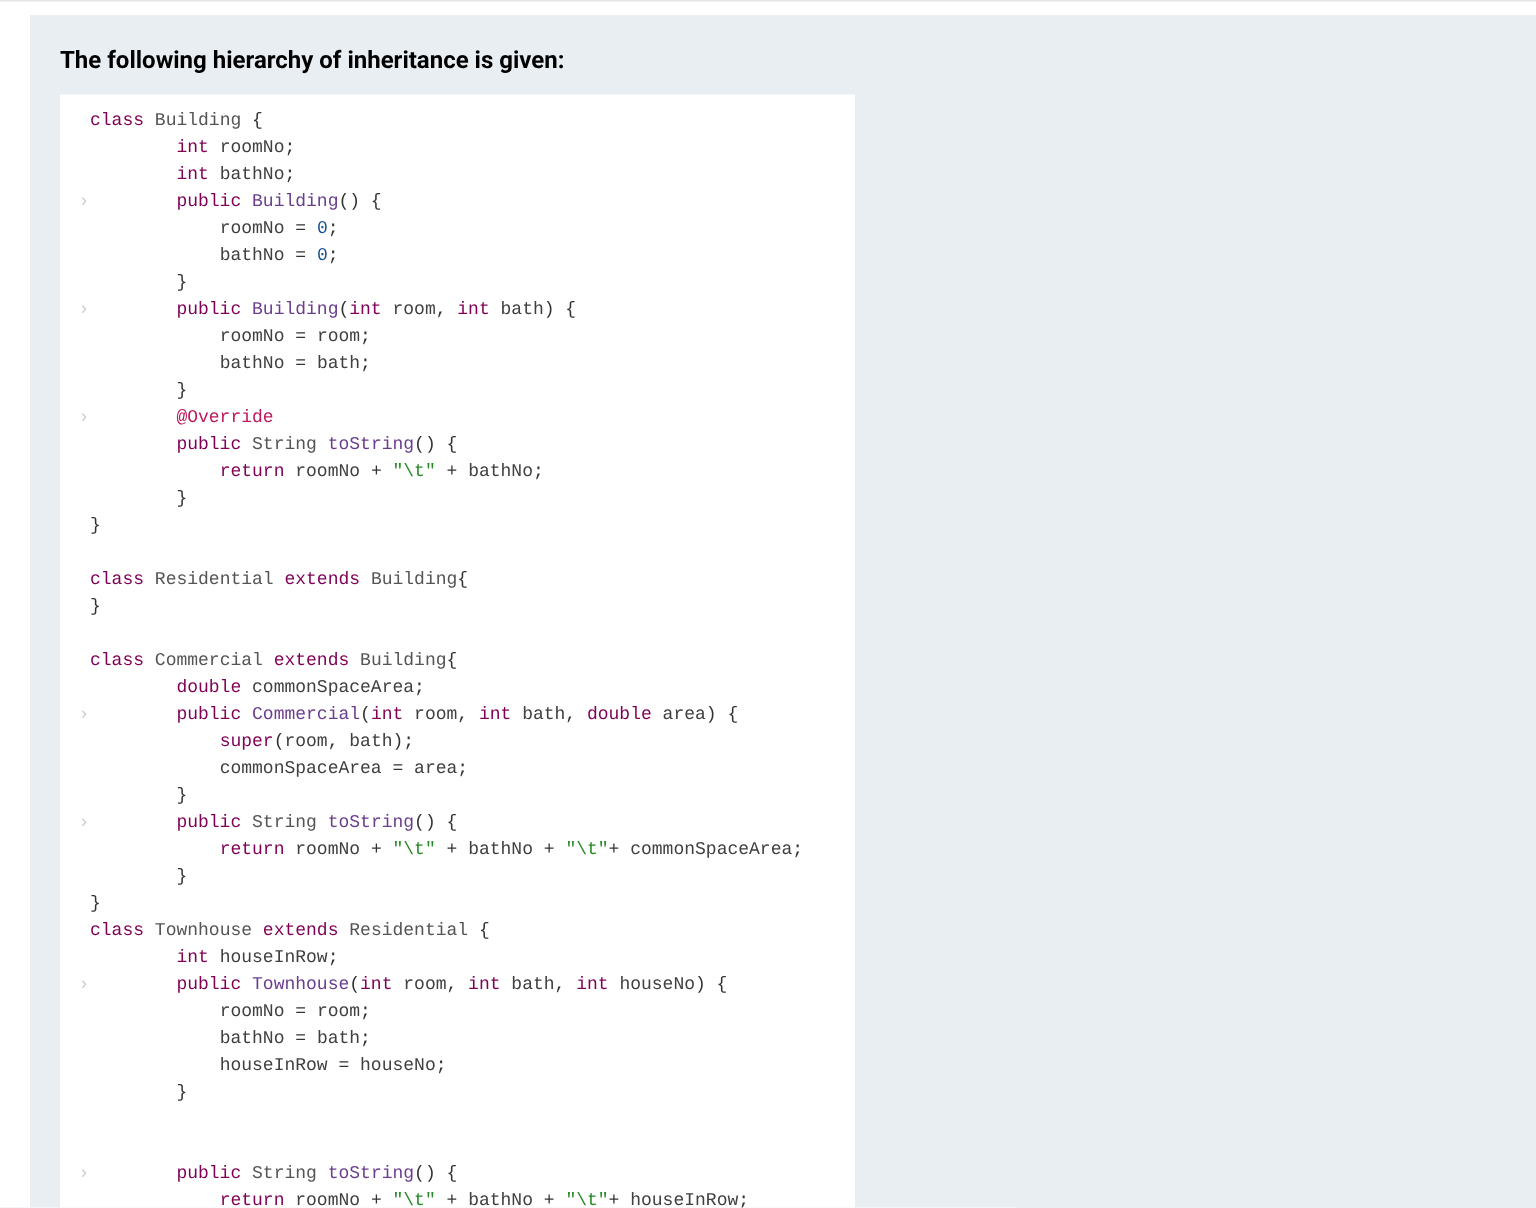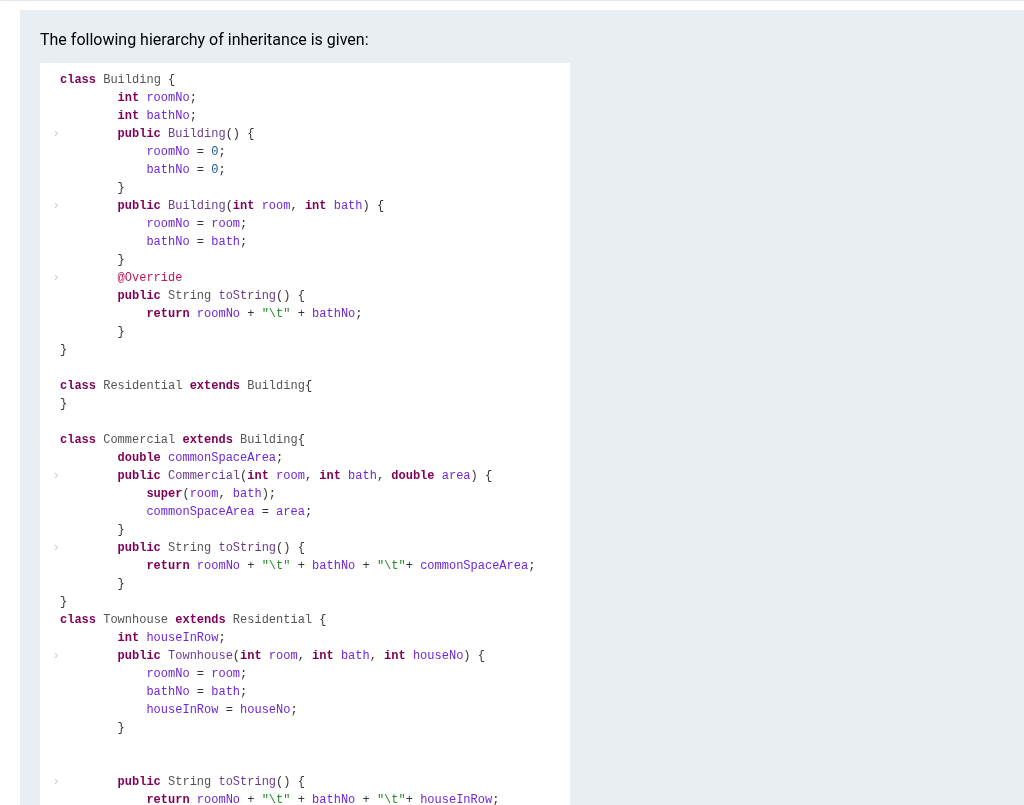--- a/index.html
+++ b/index.html
@@ -22,36 +22,36 @@
       background: #e8eef2;
       margin: 0 0 0 20px;
       padding: 20px 20px 20px 20px;
       height: calc(100% - 10px);
       width: calc(100% - 20px);
     }
     .intro-text {
       font-size: 16px;
       color: #000;
       margin-bottom: 14px;
-      font-weight: 400;
+      font-weight: 700;
     }
     .code-block {
       background: #ffffff;
       padding: 8px 12px;
       font-family: Consolas, Monaco, "Courier New", monospace;
       font-size: 12px;
       line-height: 1.5;
       color: #333;
       width: 530px;
       white-space: pre;
     }
-    .kw { color: #7f0055; font-weight: bold; }
+    .kw { color: #7f0055; font-weight: normal; }
     .type { color: #555; }
     .ident { color: #6a3e8e; }
-    .var { color: #6d28d9; }
+    .var { color: #404040; }
     .num { color: #1a5490; }
     .str { color: #2a8a2a; }
     .annot { color: #be185d; }
     .gutter {
       color: #ccc;
       display: inline-block;
       width: 8px;
       text-align: center;
     }
   </style>

